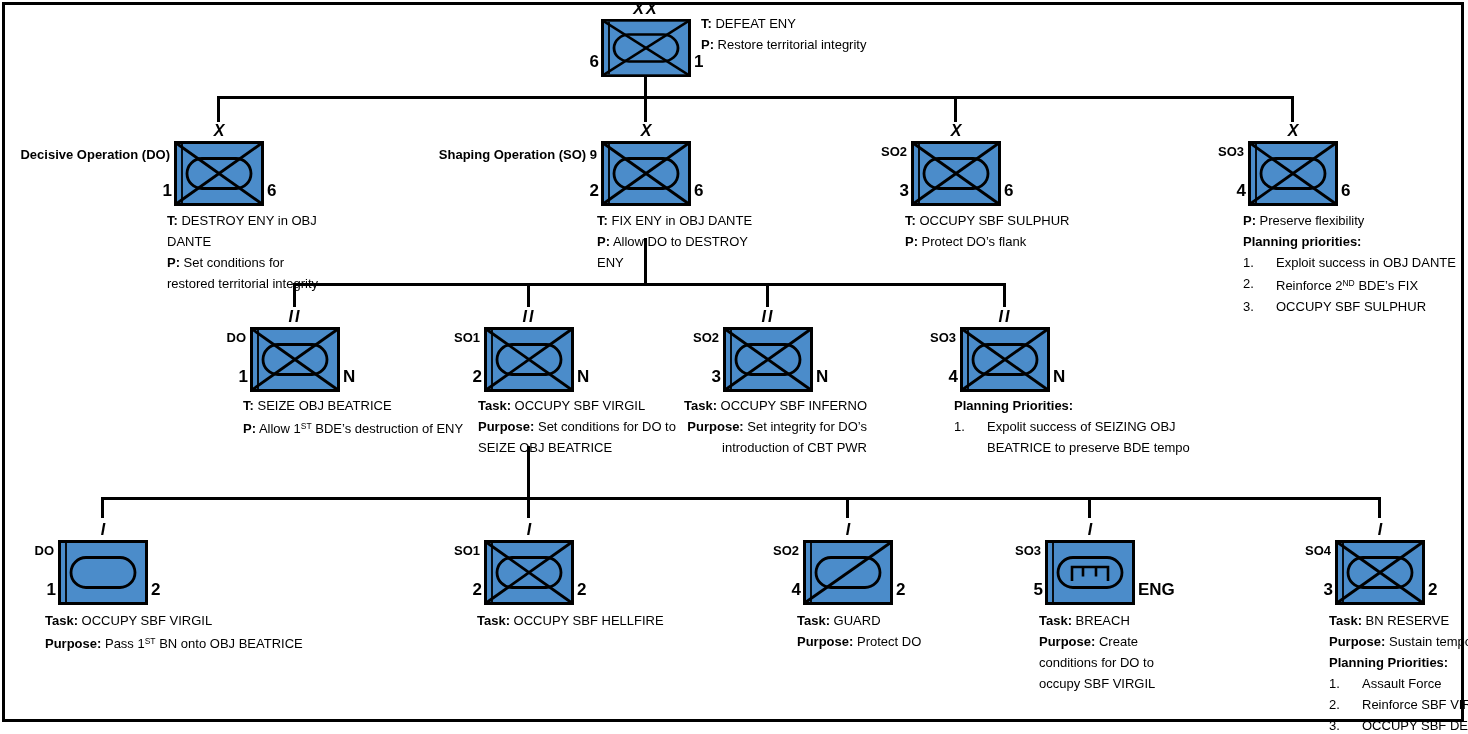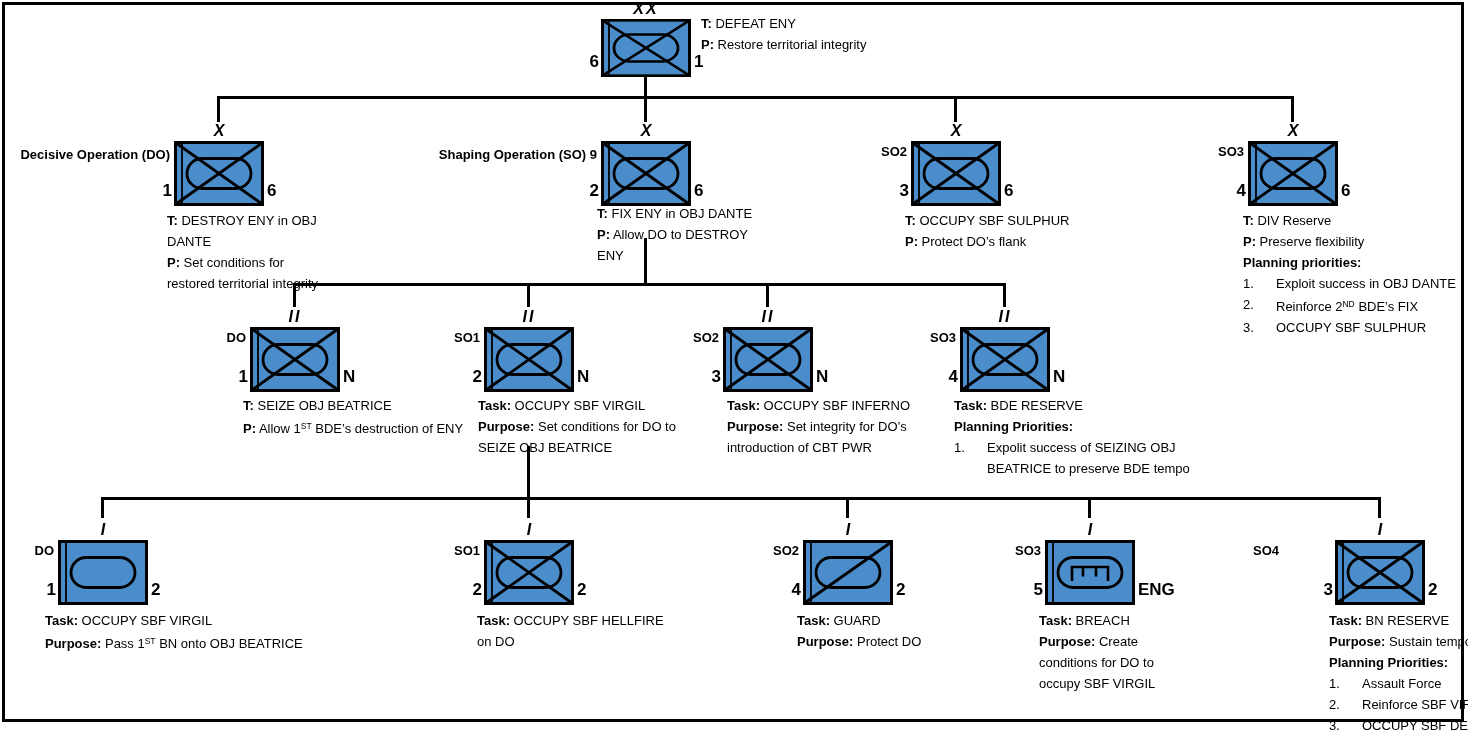--- a/index.html
+++ b/index.html
@@ -81,21 +81,21 @@
       <rect x="1.5" y="1.5" width="87" height="62" fill="#4B8CCA" stroke="#000" stroke-width="3"></rect>
       <line x1="8" y1="3" x2="8" y2="62" stroke="#000" stroke-width="1.8"></line>
       <line x1="2" y1="2" x2="88" y2="63" stroke="#000" stroke-width="2.8"></line>
       <line x1="88" y1="2" x2="2" y2="63" stroke="#000" stroke-width="2.8"></line>
       <rect x="13" y="17.5" width="64" height="30" rx="15" ry="15" fill="none" stroke="#000" stroke-width="2.8"></rect>
     </svg>
     <div class="echelon" style="left: 601px; top: 123px; width: 90px;">X</div>
     <div class="unit-label" style="left: 347px; top: 148px;">Shaping Operation (SO) 9</div>
     <div class="side-num left" style="left: 567px; top: 182px;">2</div>
     <div class="side-num right" style="left: 694px; top: 182px;">6</div>
-    <div class="tblock" style="left: 597px; top: 203px;">
+    <div class="tblock" style="left: 597px; top: 210px;">
       <div><span class="b">T:</span><span> FIX ENY in OBJ DANTE</span></div>
       <div><span class="b">P:</span><span> Allow DO to DESTROY</span></div>
       <div><span>ENY</span></div>
     </div>
     <svg viewBox="0 0 90 65" preserveAspectRatio="none" class="usymbol" style="left: 911px; top: 141px; width: 90px; height: 65px;">
       <rect x="1.5" y="1.5" width="87" height="62" fill="#4B8CCA" stroke="#000" stroke-width="3"></rect>
       <line x1="8" y1="3" x2="8" y2="62" stroke="#000" stroke-width="1.8"></line>
       <line x1="2" y1="2" x2="88" y2="63" stroke="#000" stroke-width="2.8"></line>
       <line x1="88" y1="2" x2="2" y2="63" stroke="#000" stroke-width="2.8"></line>
       <rect x="13" y="17.5" width="64" height="30" rx="15" ry="15" fill="none" stroke="#000" stroke-width="2.8"></rect>
@@ -113,21 +113,20 @@
       <line x1="8" y1="3" x2="8" y2="62" stroke="#000" stroke-width="1.8"></line>
       <line x1="2" y1="2" x2="88" y2="63" stroke="#000" stroke-width="2.8"></line>
       <line x1="88" y1="2" x2="2" y2="63" stroke="#000" stroke-width="2.8"></line>
       <rect x="13" y="17.5" width="64" height="30" rx="15" ry="15" fill="none" stroke="#000" stroke-width="2.8"></rect>
     </svg>
     <div class="echelon" style="left: 1248px; top: 123px; width: 90px;">X</div>
     <div class="unit-label" style="left: 994px; top: 145px;">SO3</div>
     <div class="side-num left" style="left: 1214px; top: 182px;">4</div>
     <div class="side-num right" style="left: 1341px; top: 182px;">6</div>
     <div class="tblock" style="left: 1243px; top: 210px;">
-      <div><span class="b">T:</span><span> DIV Reserve</span></div>
       <div><span class="b">P:</span><span> Preserve flexibility</span></div>
       <div><span class="b">Planning priorities:</span></div>
       <div class="li">
         <span class="n">1.</span>
         <div><span>Exploit success in OBJ DANTE</span></div>
       </div>
       <div class="li">
         <span class="n">2.</span>
         <div><span>Reinforce 2</span><span class="sup">ND</span><span> BDE’s FIX</span></div>
       </div>
@@ -171,38 +170,37 @@
       <rect x="1.5" y="1.5" width="87" height="62" fill="#4B8CCA" stroke="#000" stroke-width="3"></rect>
       <line x1="8" y1="3" x2="8" y2="62" stroke="#000" stroke-width="1.8"></line>
       <line x1="2" y1="2" x2="88" y2="63" stroke="#000" stroke-width="2.8"></line>
       <line x1="88" y1="2" x2="2" y2="63" stroke="#000" stroke-width="2.8"></line>
       <rect x="13" y="17.5" width="64" height="30" rx="15" ry="15" fill="none" stroke="#000" stroke-width="2.8"></rect>
     </svg>
     <div class="echelon" style="left: 723px; top: 309px; width: 90px; letter-spacing: 2px;">II</div>
     <div class="unit-label" style="left: 469px; top: 331px;">SO2</div>
     <div class="side-num left" style="left: 689px; top: 368px;">3</div>
     <div class="side-num right" style="left: 816px; top: 368px;">N</div>
-    <div class="tblock" style="left: 727px; top: 395px;">
+    <div class="tblock" style="left: 684px; top: 395px; text-align: right;">
       <div><span class="b">Task:</span><span> OCCUPY SBF INFERNO</span></div>
       <div><span class="b">Purpose:</span><span> Set integrity for DO’s</span></div>
       <div><span>introduction of CBT PWR</span></div>
     </div>
     <svg viewBox="0 0 90 65" preserveAspectRatio="none" class="usymbol" style="left: 960px; top: 327px; width: 90px; height: 65px;">
       <rect x="1.5" y="1.5" width="87" height="62" fill="#4B8CCA" stroke="#000" stroke-width="3"></rect>
       <line x1="8" y1="3" x2="8" y2="62" stroke="#000" stroke-width="1.8"></line>
       <line x1="2" y1="2" x2="88" y2="63" stroke="#000" stroke-width="2.8"></line>
       <line x1="88" y1="2" x2="2" y2="63" stroke="#000" stroke-width="2.8"></line>
       <rect x="13" y="17.5" width="64" height="30" rx="15" ry="15" fill="none" stroke="#000" stroke-width="2.8"></rect>
     </svg>
     <div class="echelon" style="left: 960px; top: 309px; width: 90px; letter-spacing: 2px;">II</div>
     <div class="unit-label" style="left: 706px; top: 331px;">SO3</div>
     <div class="side-num left" style="left: 926px; top: 368px;">4</div>
     <div class="side-num right" style="left: 1053px; top: 368px;">N</div>
     <div class="tblock" style="left: 954px; top: 395px;">
-      <div><span class="b">Task:</span><span> BDE RESERVE</span></div>
       <div><span class="b">Planning Priorities:</span></div>
       <div class="li">
         <span class="n">1.</span>
         <div><span>Expolit success of SEIZING OBJ</span><br><span>BEATRICE to preserve BDE tempo</span></div>
       </div>
     </div>
     <svg viewBox="0 0 90 65" preserveAspectRatio="none" class="usymbol" style="left: 58px; top: 540px; width: 90px; height: 65px;">
       <rect x="1.5" y="1.5" width="87" height="62" fill="#4B8CCA" stroke="#000" stroke-width="3"></rect>
       <line x1="8" y1="3" x2="8" y2="62" stroke="#000" stroke-width="1.8"></line>
       <rect x="13" y="17.5" width="64" height="30" rx="15" ry="15" fill="none" stroke="#000" stroke-width="2.8"></rect>
@@ -221,21 +219,20 @@
       <line x1="2" y1="2" x2="88" y2="63" stroke="#000" stroke-width="2.8"></line>
       <line x1="88" y1="2" x2="2" y2="63" stroke="#000" stroke-width="2.8"></line>
       <rect x="13" y="17.5" width="64" height="30" rx="15" ry="15" fill="none" stroke="#000" stroke-width="2.8"></rect>
     </svg>
     <div class="echelon" style="left: 484px; top: 522px; width: 90px;">I</div>
     <div class="unit-label" style="left: 230px; top: 544px;">SO1</div>
     <div class="side-num left" style="left: 450px; top: 581px;">2</div>
     <div class="side-num right" style="left: 577px; top: 581px;">2</div>
     <div class="tblock" style="left: 477px; top: 610px;">
       <div><span class="b">Task:</span><span> OCCUPY SBF HELLFIRE</span></div>
-      <div><span>on DO</span></div>
     </div>
     <svg viewBox="0 0 90 65" preserveAspectRatio="none" class="usymbol" style="left: 803px; top: 540px; width: 90px; height: 65px;">
       <rect x="1.5" y="1.5" width="87" height="62" fill="#4B8CCA" stroke="#000" stroke-width="3"></rect>
       <line x1="8" y1="3" x2="8" y2="62" stroke="#000" stroke-width="1.8"></line>
       <rect x="13" y="17.5" width="64" height="30" rx="15" ry="15" fill="none" stroke="#000" stroke-width="2.8"></rect>
       <line x1="3" y1="62" x2="87" y2="3" stroke="#000" stroke-width="2.8"></line>
     </svg>
     <div class="echelon" style="left: 803px; top: 522px; width: 90px;">I</div>
     <div class="unit-label" style="left: 549px; top: 544px;">SO2</div>
     <div class="side-num left" style="left: 769px; top: 581px;">4</div>
@@ -261,21 +258,21 @@
       <div><span>occupy SBF VIRGIL</span></div>
     </div>
     <svg viewBox="0 0 90 65" preserveAspectRatio="none" class="usymbol" style="left: 1335px; top: 540px; width: 90px; height: 65px;">
       <rect x="1.5" y="1.5" width="87" height="62" fill="#4B8CCA" stroke="#000" stroke-width="3"></rect>
       <line x1="8" y1="3" x2="8" y2="62" stroke="#000" stroke-width="1.8"></line>
       <line x1="2" y1="2" x2="88" y2="63" stroke="#000" stroke-width="2.8"></line>
       <line x1="88" y1="2" x2="2" y2="63" stroke="#000" stroke-width="2.8"></line>
       <rect x="13" y="17.5" width="64" height="30" rx="15" ry="15" fill="none" stroke="#000" stroke-width="2.8"></rect>
     </svg>
     <div class="echelon" style="left: 1335px; top: 522px; width: 90px;">I</div>
-    <div class="unit-label" style="left: 1029px; top: 544px;">SO4</div>
+    <div class="unit-label" style="left: 1081px; top: 544px;">SO4</div>
     <div class="side-num left" style="left: 1301px; top: 581px;">3</div>
     <div class="side-num right" style="left: 1428px; top: 581px;">2</div>
     <div class="tblock" style="left: 1329px; top: 610px;">
       <div><span class="b">Task:</span><span> BN RESERVE</span></div>
       <div><span class="b">Purpose:</span><span> Sustain tempo</span></div>
       <div><span class="b">Planning Priorities:</span></div>
       <div class="li">
         <span class="n">1.</span>
         <div><span>Assault Force</span></div>
       </div>

